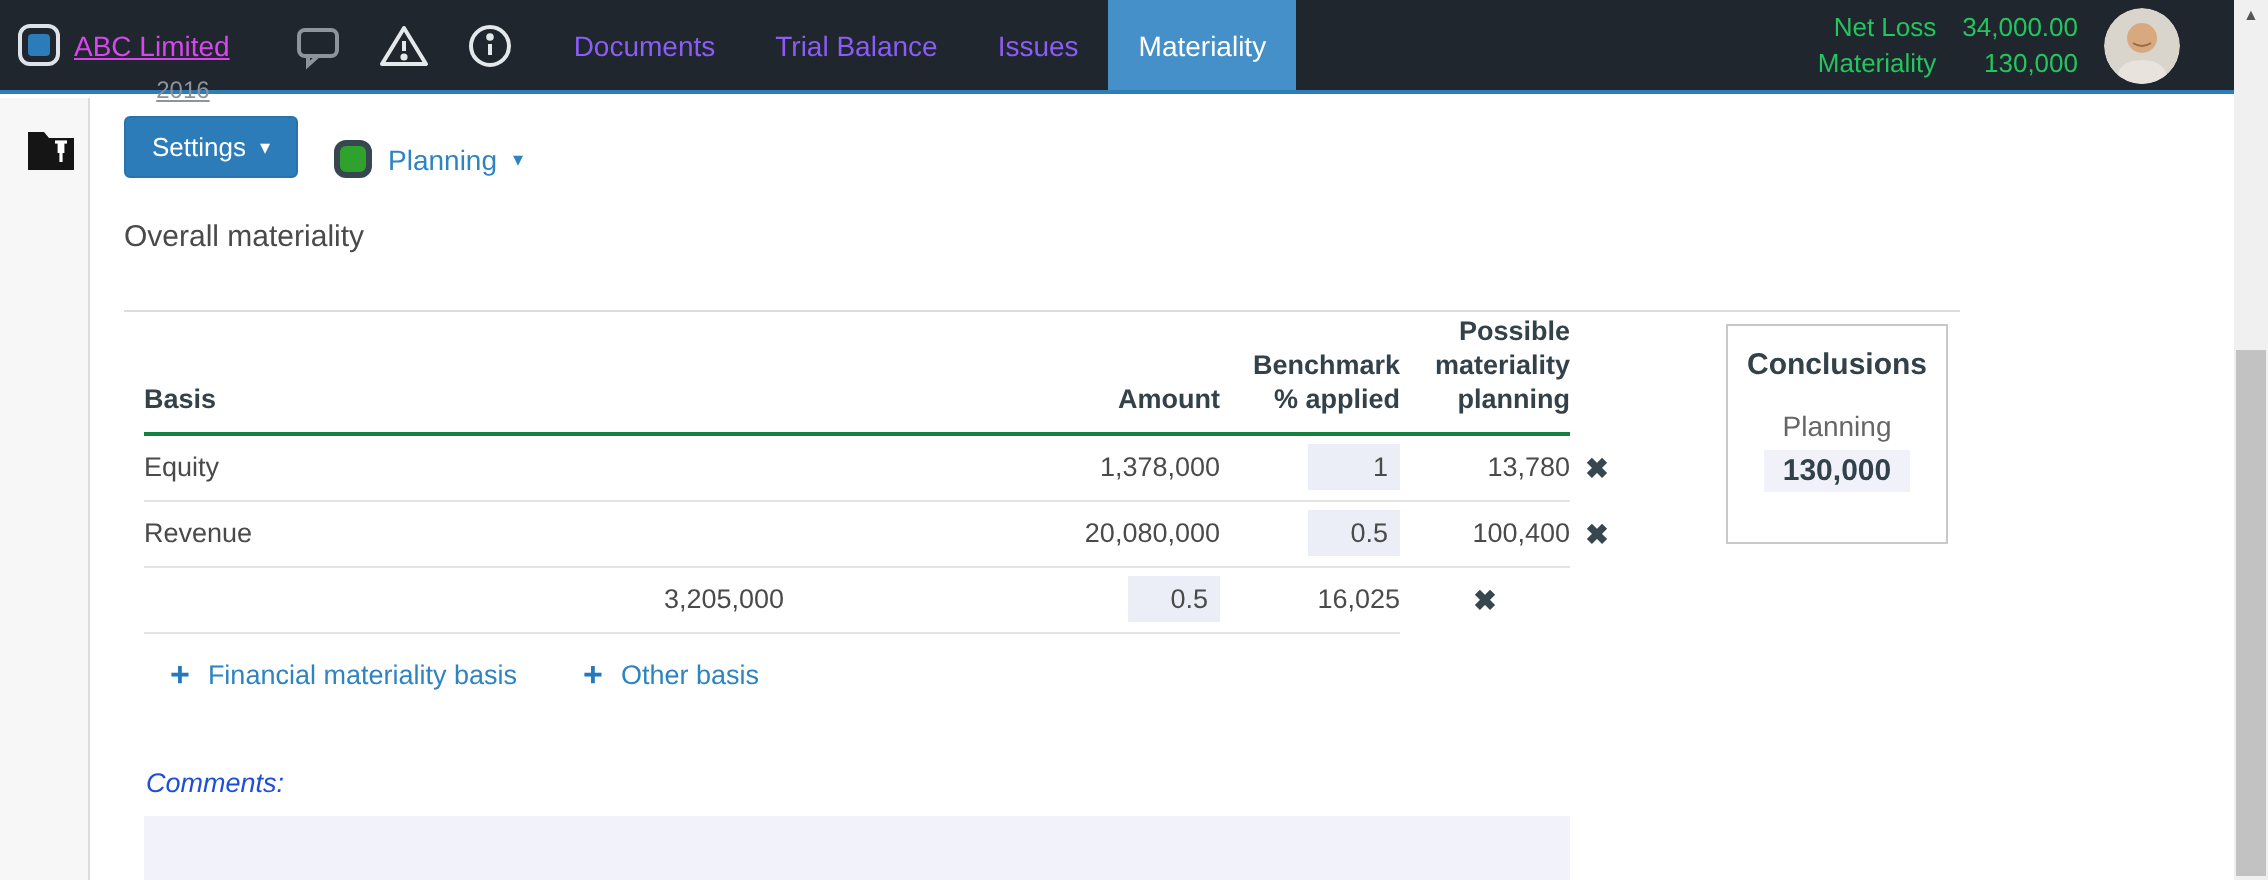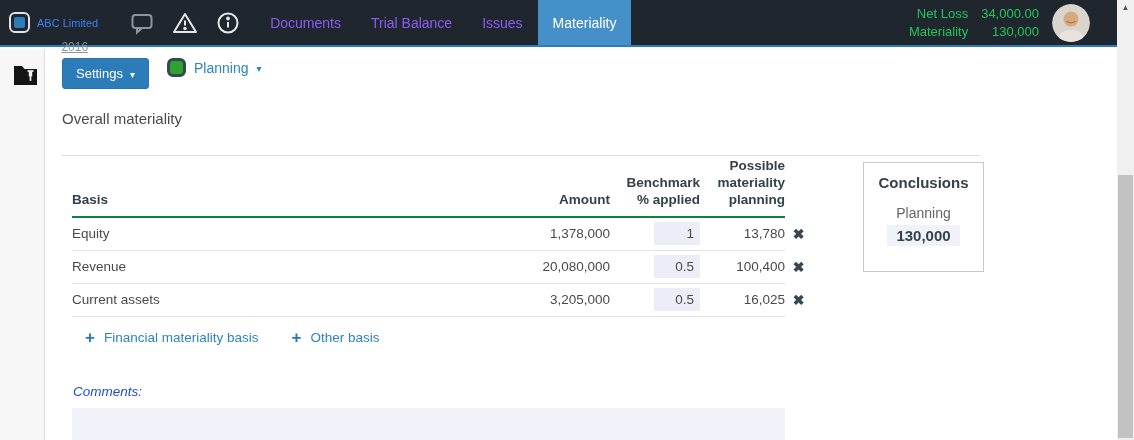--- a/index.html
+++ b/index.html
@@ -8,41 +8,41 @@
   .stage { position:relative; width:1134px; height:440px; overflow:hidden; }
 
   
   .navbar { position:absolute; top:0; left:0; width:1134px; height:47px;
             background:#1f262d; border-bottom:2px solid #2e7cb8;
             display:flex; align-items:center; padding:0 44px 0 9px; z-index:5; }
   .logo-box { width:21px; height:21px; border:2px solid #dde3e8; border-radius:6px;
               display:flex; align-items:center; justify-content:center; flex:0 0 auto; }
   .logo-inner { width:11px; height:11px; background:#2d7cba; border-radius:2px; }
   .company-wrap { position:relative; margin-left:7px; padding-right:4px; }
-  .company-name { font-size:11px; color:#3b82f6; white-space:nowrap; }
+  .company-name { font-size:14px; color:#d946ef; white-space:nowrap;text-decoration:underline; }
   .company-year { position:absolute; right:14px; top:23px; font-size:12px; color:#8b939b;text-decoration:underline; }
   .nav-icons { display:flex; align-items:center; gap:17px; margin-left:27px; }
   .nav-icon { width:26px; height:26px; display:flex; align-items:center; justify-content:center; cursor:pointer; }
   .nav-items { display:flex; align-items:stretch; height:45px; margin-left:14px; }
   .nav-item { display:flex; align-items:center; padding:0 15px; font-size:14px;
               color:#8b5cf6; cursor:pointer; white-space:nowrap; }
   .nav-item.active { background:#4590c8; color:#ffffff; }
   .nav-right { margin-left:auto; display:flex; align-items:center; }
   .stats { display:grid; grid-template-columns:auto auto; column-gap:13px; row-gap:3px;
            font-size:13px; color:#22c55e; text-align:right; }
   .avatar { width:38px; height:38px; border-radius:50%; overflow:hidden; margin-left:13px;
             flex:0 0 auto; cursor:pointer; }
 
   
   .side-rail { position:absolute; top:49px; left:0; width:45px; height:391px;
                background:#f7f7f7; border-right:1px solid #dddddd; }
   .rail-icon { position:absolute; top:13px; left:13px; width:25px; height:24px; cursor:pointer; }
 
   
-  .toolbar { position:absolute; left:62px; top:58px; display:flex; align-items:flex-start; gap:18px; }
+  .toolbar { position:absolute; left:62px; top:58px; display:flex; align-items:flex-end; gap:18px; }
   .btn-settings { display:flex; align-items:center; gap:7px; background:#2d7cba;
                   border:1px solid #2a72ab; border-radius:3px; color:#ffffff;
                   font-size:13px; padding:7px 13px; cursor:pointer;
                   font-family:"Liberation Sans", sans-serif; }
   .planning-chip { display:flex; align-items:center; gap:8px; cursor:pointer; }
   .status-square { width:19px; height:19px; background:#2fa12d; border:3px solid #37474f; border-radius:6px; }
   .planning-label { font-size:14px; color:#2e84c0; }
   .caret { font-size:10px; line-height:1; position:relative; top:1px; }
   .caret.blue { color:#2e84c0; }
 
@@ -74,21 +74,21 @@
               color:#2e84c0; cursor:pointer; }
   .plus-glyph { font-weight:bold; font-size:17px; color:#2478be; line-height:1; }
 
   
   .comments-label { position:absolute; left:73px; top:384px; font-size:13.5px; color:#1d4ed8;font-style:italic; }
   .comments-input { position:absolute; left:72px; top:408px; width:713px; height:36px;
                     background:#f2f3fa; border:none; outline:none; padding:0 8px;
                     font-family:"Liberation Sans", sans-serif; font-size:13.5px; }
 
   
-  .conclusions { position:absolute; left:863px; top:162px; width:121px; height:110px;
+  .conclusions { position:absolute; left:863px; top:162px; width:111px; height:110px;
                  border:1px solid #c8c8c8; background:#ffffff; text-align:center; }
   .conclusions-title { margin-top:11px; font-size:15px; font-weight:bold; color:#33424a; }
   .conclusions-row-label { margin-top:14px; font-size:14px; color:#666666; }
   .conclusions-row-value { display:inline-block; margin-top:4px; padding:2px 9px;
                            background:#f0f1f9; font-size:15px; font-weight:bold; color:#33424a; }
 
   
   .scrollbar { position:absolute; top:0; right:0; width:17px; height:440px;
                background:#f0f0f1; z-index:9; }
   .scroll-up { position:absolute; top:3px; left:0; width:17px; text-align:center;
@@ -218,21 +218,20 @@
       <div class="cell-r">
         <span class="bench-box">0.5</span>
       </div>
       <div class="cell-r">100,400</div>
       <div class="cell-x">
         <span class="x-btn">✖</span>
       </div>
     </div>
 
     <div class="trow">
-      <div>Current assets</div>
       <div class="cell-r">3,205,000</div>
       <div class="cell-r">
         <span class="bench-box">0.5</span>
       </div>
       <div class="cell-r">16,025</div>
       <div class="cell-x">
         <span class="x-btn">✖</span>
       </div>
     </div>
   </div>

